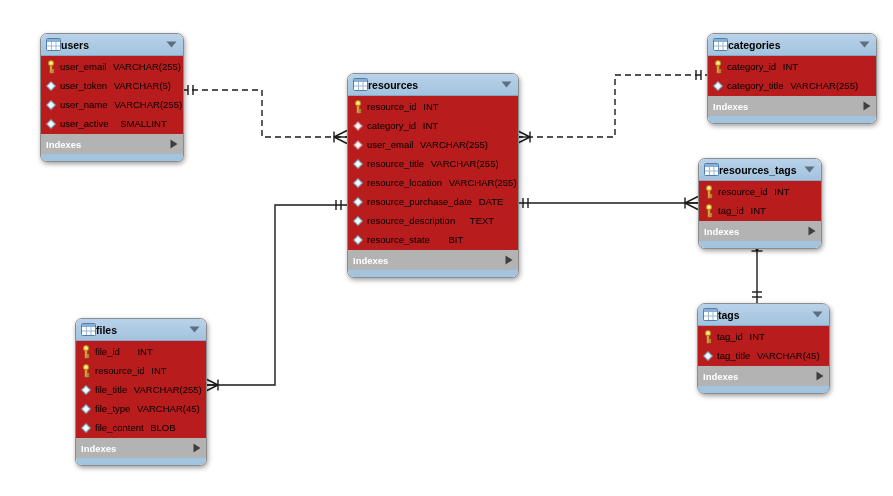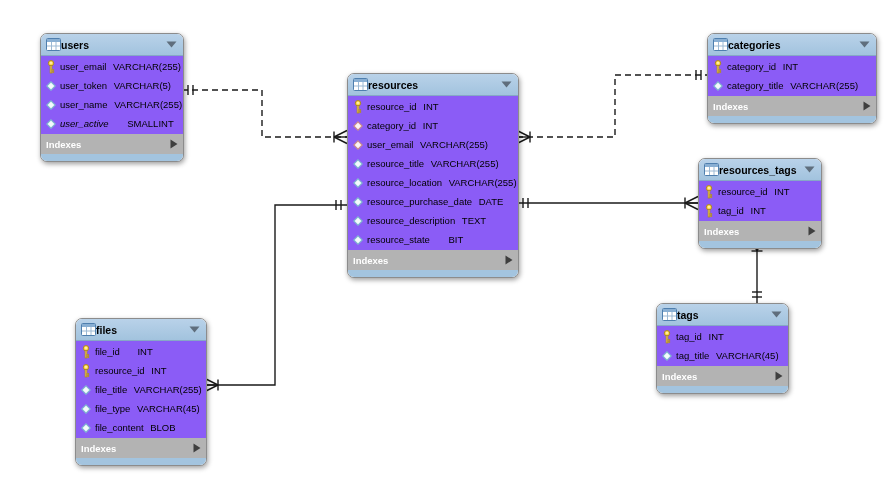--- a/index.html
+++ b/index.html
@@ -12,21 +12,21 @@
     position:absolute;border:1px solid #8c8c8c;border-radius:7px;background:#ffffff;
     box-shadow:1px 2px 5px rgba(0,0,0,0.38);font-size:9.5px;color:#000;
   }
   .tbl-header{
     height:21px;display:flex;align-items:center;padding:0 6px 0 5px;
     background:linear-gradient(#b9d2e9,#a2c3de);
     border-bottom:1px solid #86a8c6;border-radius:6px 6px 0 0;
   }
   .tbl-title{font-weight:bold;font-size:10.5px;flex:1;white-space:nowrap;overflow:hidden;}
   .collapse{width:12px;display:flex;justify-content:flex-end;cursor:pointer;}
-  .tbl-body{background:#8b5cf6;padding:1px 0;}
+  .tbl-body{background:#b91c1c;padding:1px 0;}
   .row{
     height:19px;display:flex;align-items:center;gap:4px;padding:0 4px 0 4px;
     white-space:nowrap;overflow:hidden;
   }
   .row .icn{width:11px;display:flex;justify-content:center;flex:0 0 11px;}
   .indexes{
     height:20px;background:#b3b3b3;color:#ffffff;display:flex;align-items:center;
     padding:0 5px;font-weight:bold;font-size:9.5px;
   }
   .indexes .lbl{flex:1;}
@@ -133,21 +133,21 @@
           </span>
           <span style="margin-right: 0px;">user_name&nbsp;</span>
           <span>VARCHAR(255)</span>
         </div>
         <div class="row">
           <span class="icn">
             <svg width="10" height="10" viewBox="0 0 10 10">
               <polygon points="5,0.8 9.2,5 5,9.2 0.8,5" fill="#f4fbfd" stroke="#7fb9cf" stroke-width="1.1"></polygon>
             </svg>
           </span>
-          <span style="margin-right: 12px; font-style: italic;">user_active&nbsp;</span>
+          <span style="margin-right: 5px;">user_active&nbsp;</span>
           <span>SMALLINT</span>
         </div>
       </div>
       <div class="indexes">
         <span class="lbl">Indexes</span>
         <span style="display: flex;">
           <svg width="8" height="10" viewBox="0 0 8 10">
             <polygon points="0.5,0.5 7.5,5 0.5,9.5" fill="#3f3f3f"></polygon>
           </svg>
         </span>
@@ -230,21 +230,21 @@
           </span>
           <span style="margin-right: 0px;">resource_purchase_date&nbsp;</span>
           <span>DATE</span>
         </div>
         <div class="row">
           <span class="icn">
             <svg width="10" height="10" viewBox="0 0 10 10">
               <polygon points="5,0.8 9.2,5 5,9.2 0.8,5" fill="#f4fbfd" stroke="#7fb9cf" stroke-width="1.1"></polygon>
             </svg>
           </span>
-          <span style="margin-right: 0px;">resource_description&nbsp;</span>
+          <span style="margin-right: 8px;">resource_description&nbsp;</span>
           <span>TEXT</span>
         </div>
         <div class="row">
           <span class="icn">
             <svg width="10" height="10" viewBox="0 0 10 10">
               <polygon points="5,0.8 9.2,5 5,9.2 0.8,5" fill="#f4fbfd" stroke="#7fb9cf" stroke-width="1.1"></polygon>
             </svg>
           </span>
           <span style="margin-right: 12px;">resource_state&nbsp;</span>
           <span>BIT</span>
@@ -361,21 +361,21 @@
       <div class="indexes">
         <span class="lbl">Indexes</span>
         <span style="display: flex;">
           <svg width="8" height="10" viewBox="0 0 8 10">
             <polygon points="0.5,0.5 7.5,5 0.5,9.5" fill="#3f3f3f"></polygon>
           </svg>
         </span>
       </div>
       <div class="bottom-strip"></div>
     </div>
-    <div class="db-table" style="left: 656px; top: 303px; width: 131px;">
+    <div class="db-table" style="left: 697px; top: 303px; width: 131px; border-radius: 8px;">
       <div class="tbl-header">
         <span style="display: flex;">
           <svg width="15" height="13" viewBox="0 0 15 13">
             <rect x="0.5" y="0.5" width="14" height="12" rx="1" fill="#ffffff" stroke="#4f7fae" stroke-width="1"></rect>
             <rect x="1" y="1" width="13" height="3" fill="#89afd3"></rect>
             <line x1="5.5" y1="4" x2="5.5" y2="12" stroke="#9cb9d4" stroke-width="1"></line>
             <line x1="10" y1="4" x2="10" y2="12" stroke="#9cb9d4" stroke-width="1"></line>
             <line x1="1" y1="8" x2="14" y2="8" stroke="#9cb9d4" stroke-width="1"></line>
           </svg>
         </span>

